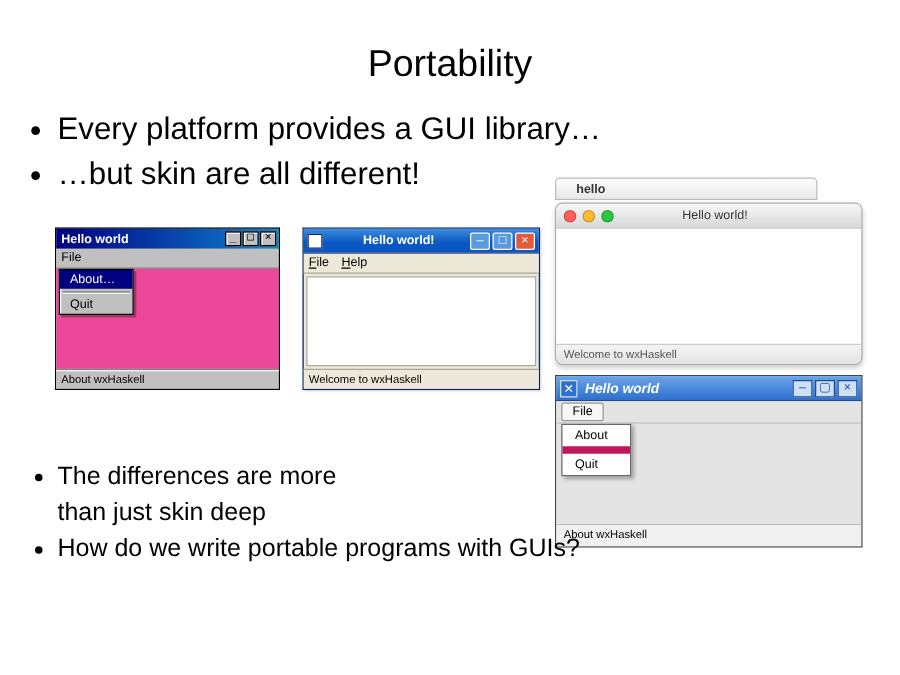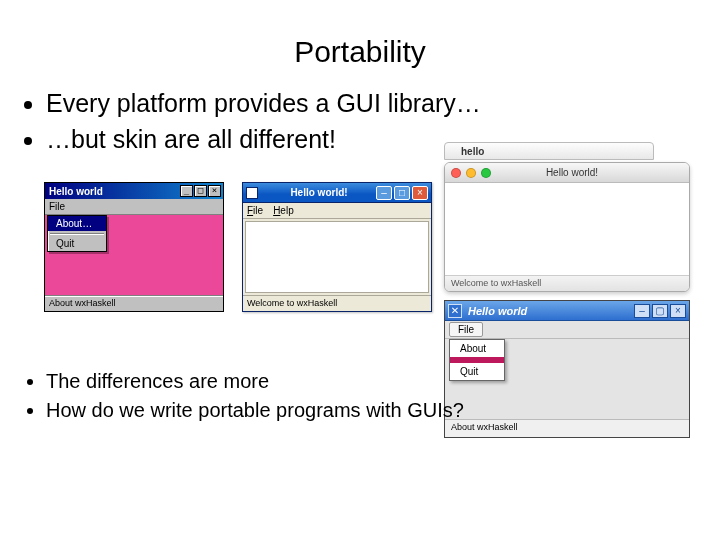--- a/index.html
+++ b/index.html
@@ -244,14 +244,15 @@
         <div class="mi">About</div>
         <div class="mi">Quit</div>
       </div>
     </div>
     <div class="status">About wxHaskell</div>
   </div>
 </div>
 
 <ul class="lower-bullets">
   <li>The differences are more</li>
+  <li style="list-style:none;">than just skin deep</li>
   <li>How do we write portable programs with GUIs?</li>
 </ul>
 
 </body></html>

